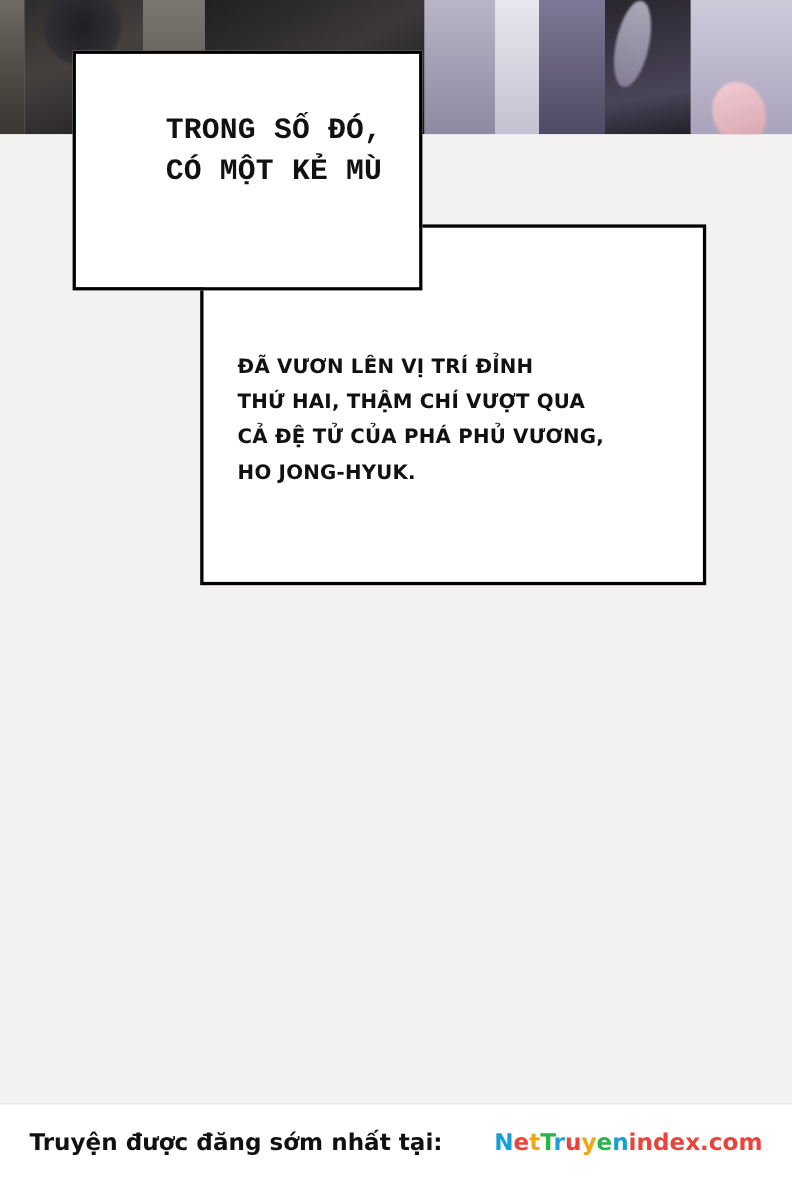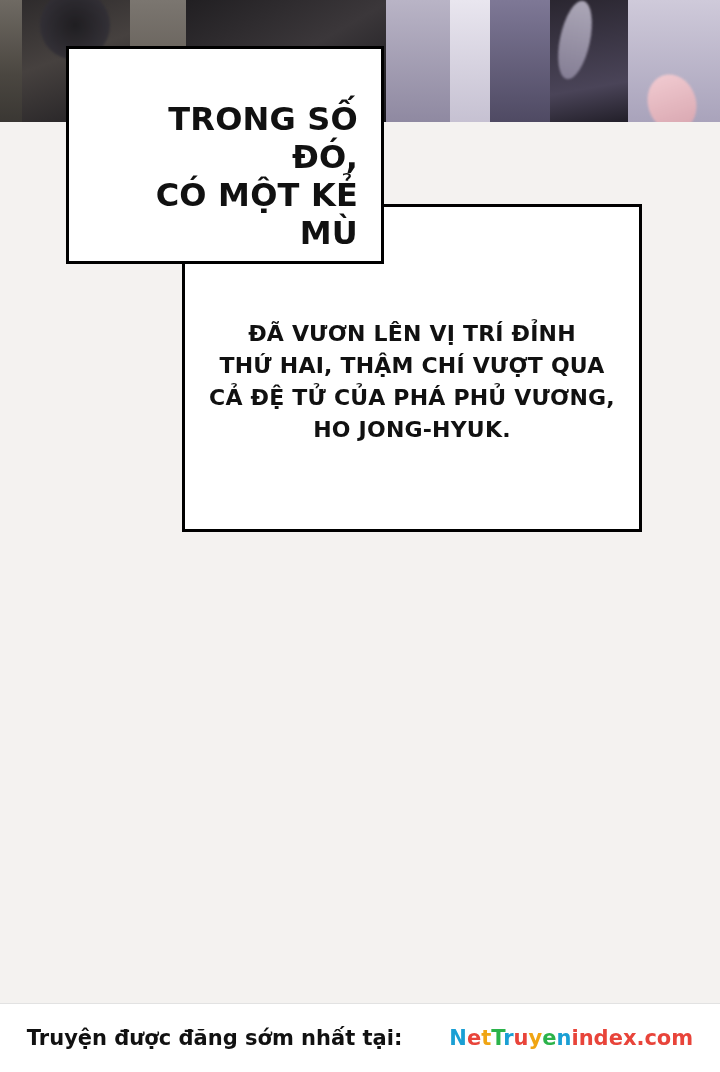--- a/index.html
+++ b/index.html
@@ -99,32 +99,32 @@
   .bubble-text {
     position: absolute;
     font-family: "DejaVu Sans", sans-serif;
     color: #111111;
     font-weight: 700;
     letter-spacing: .2px;
   }
   .text-top {
     left: 96px; top: 100px;
     width: 262px;
-    font-size: 32px;
+    font-size: 27px;
     line-height: 38px;
-    text-align: right;
+    text-align: center;
     padding-left: 44px;
     box-sizing: border-box;
+    font-family: Liberation Mono, monospace;
   }
   .text-bottom {
-    left: 202px; top: 318px;
+    left: 216px; top: 318px;
     width: 420px;
-    font-size: 22px;
+    font-size: 18px;
     line-height: 32px;
-    text-align: center;
   }
 
   
   .footer {
     position: absolute;
     left: 0; top: 1004px;
     width: 720px;
     height: 68px;
     background: #ffffff;
     display: flex;

